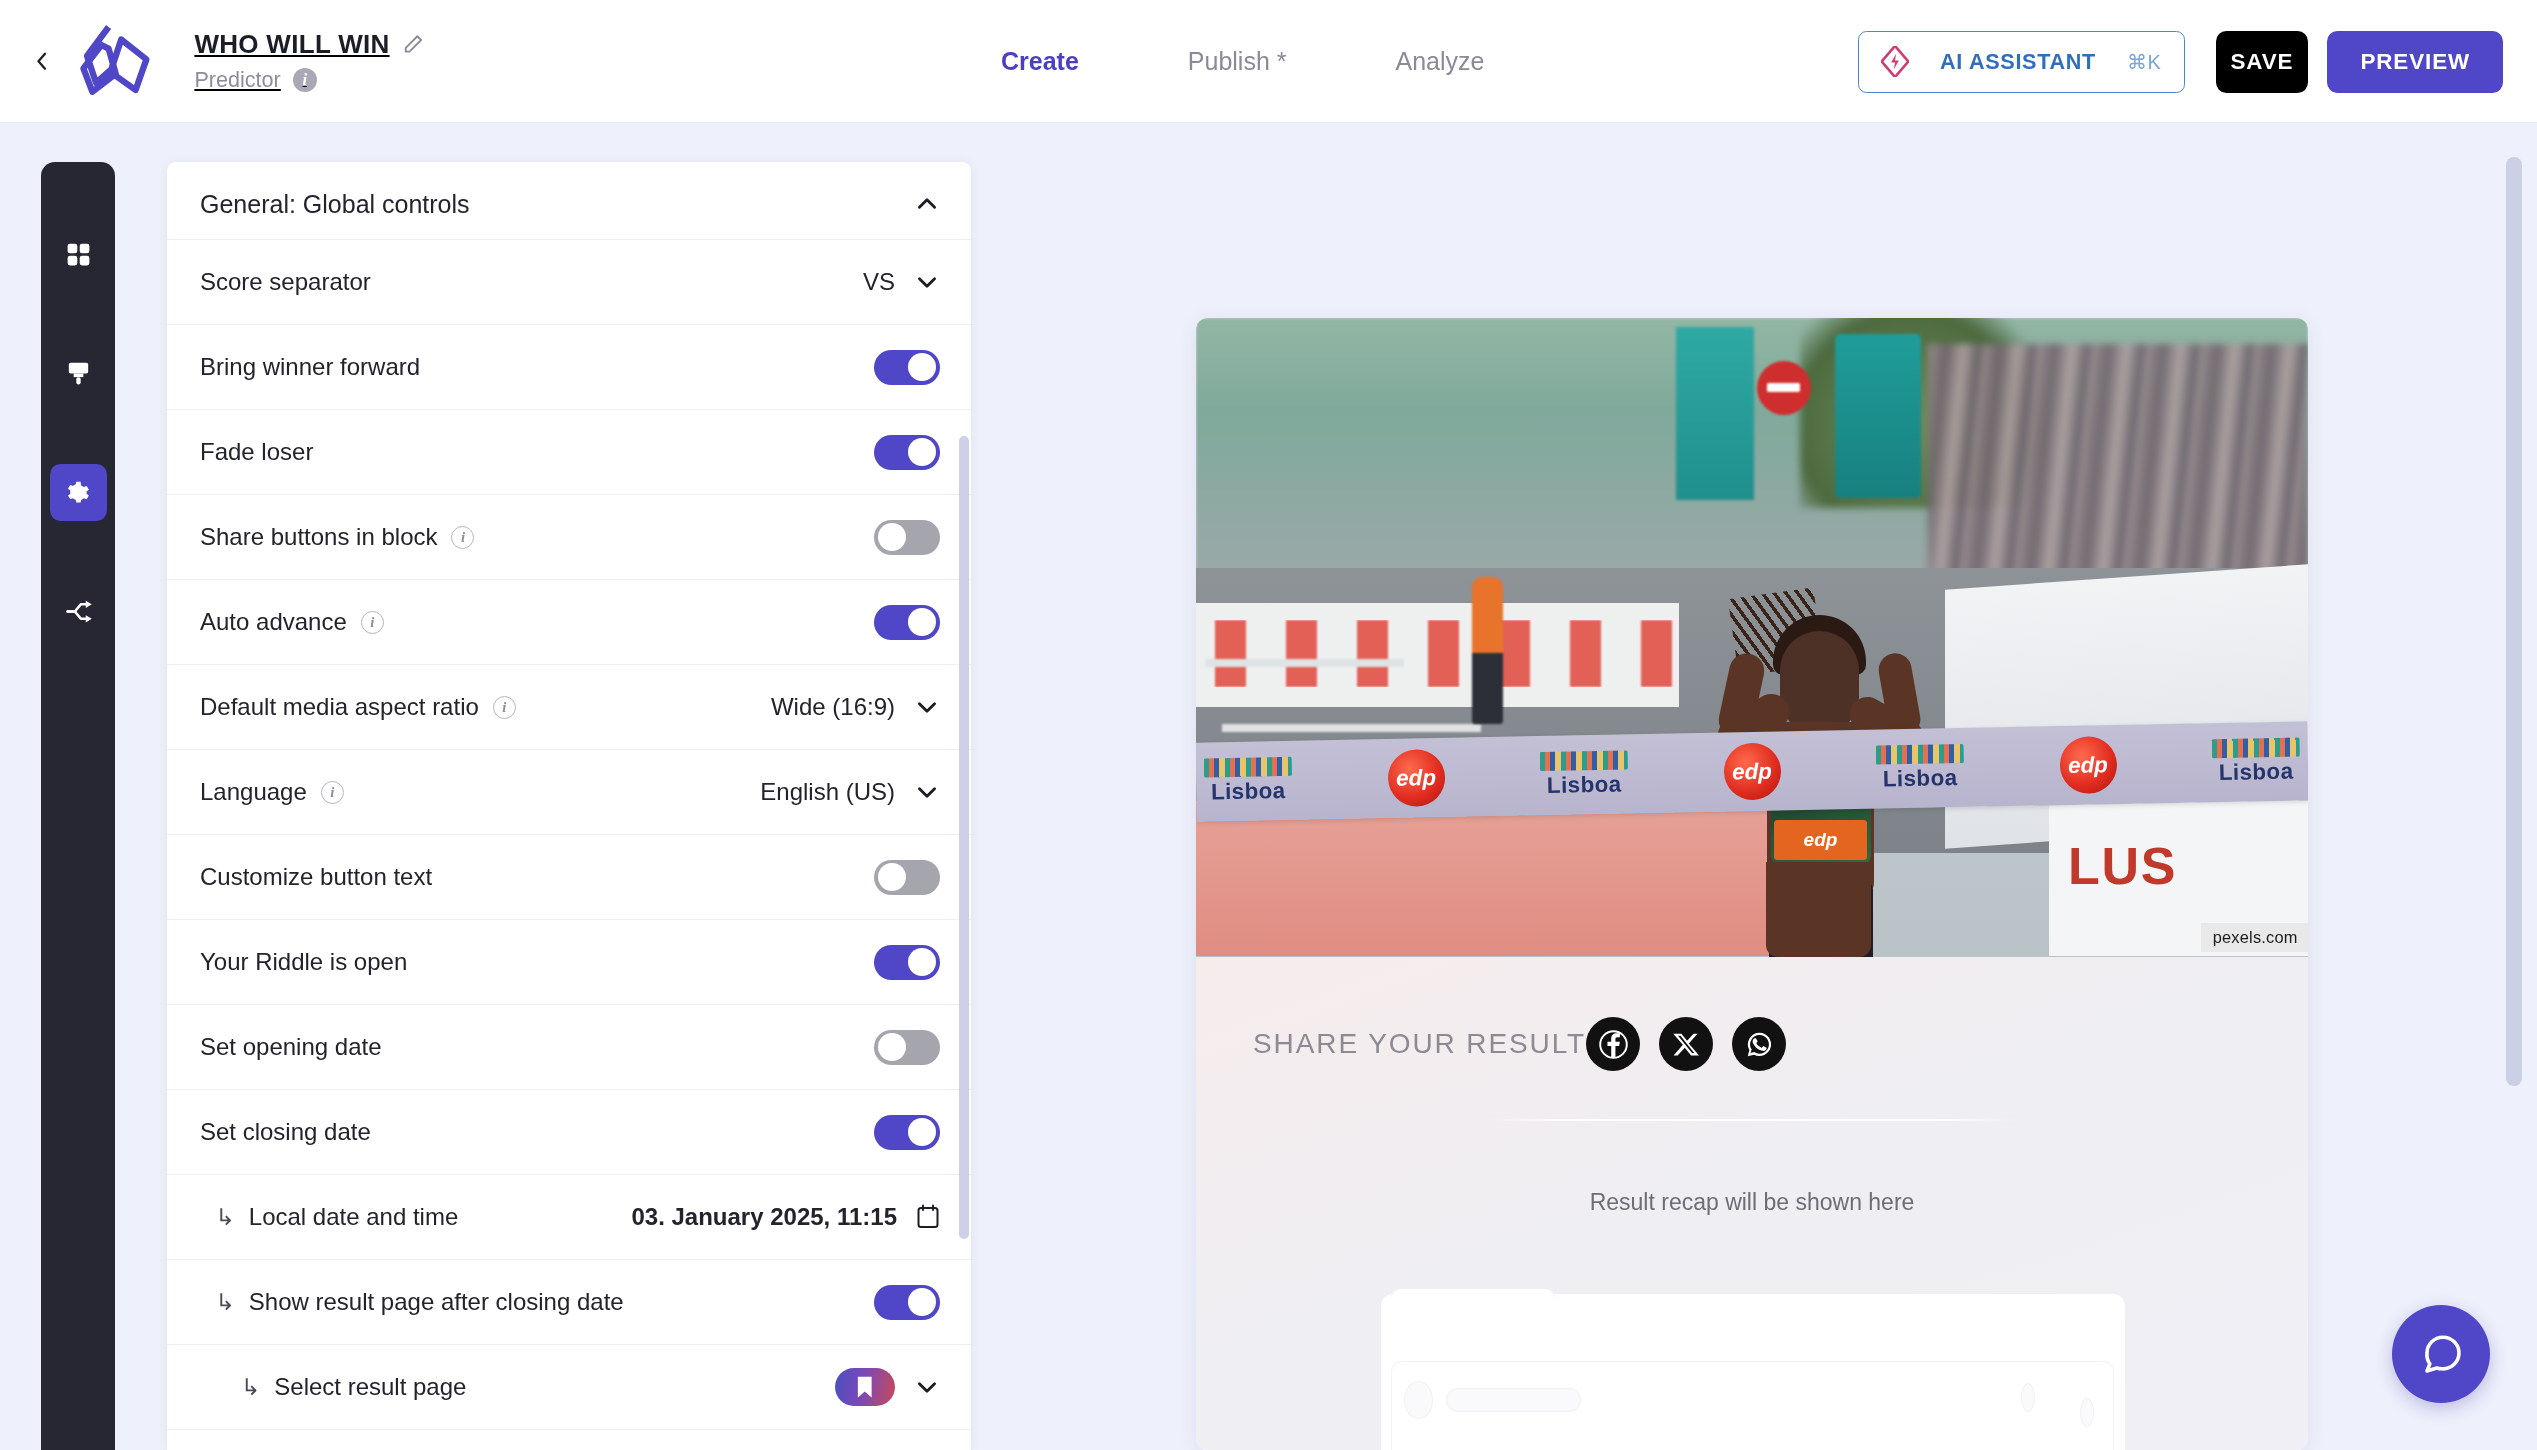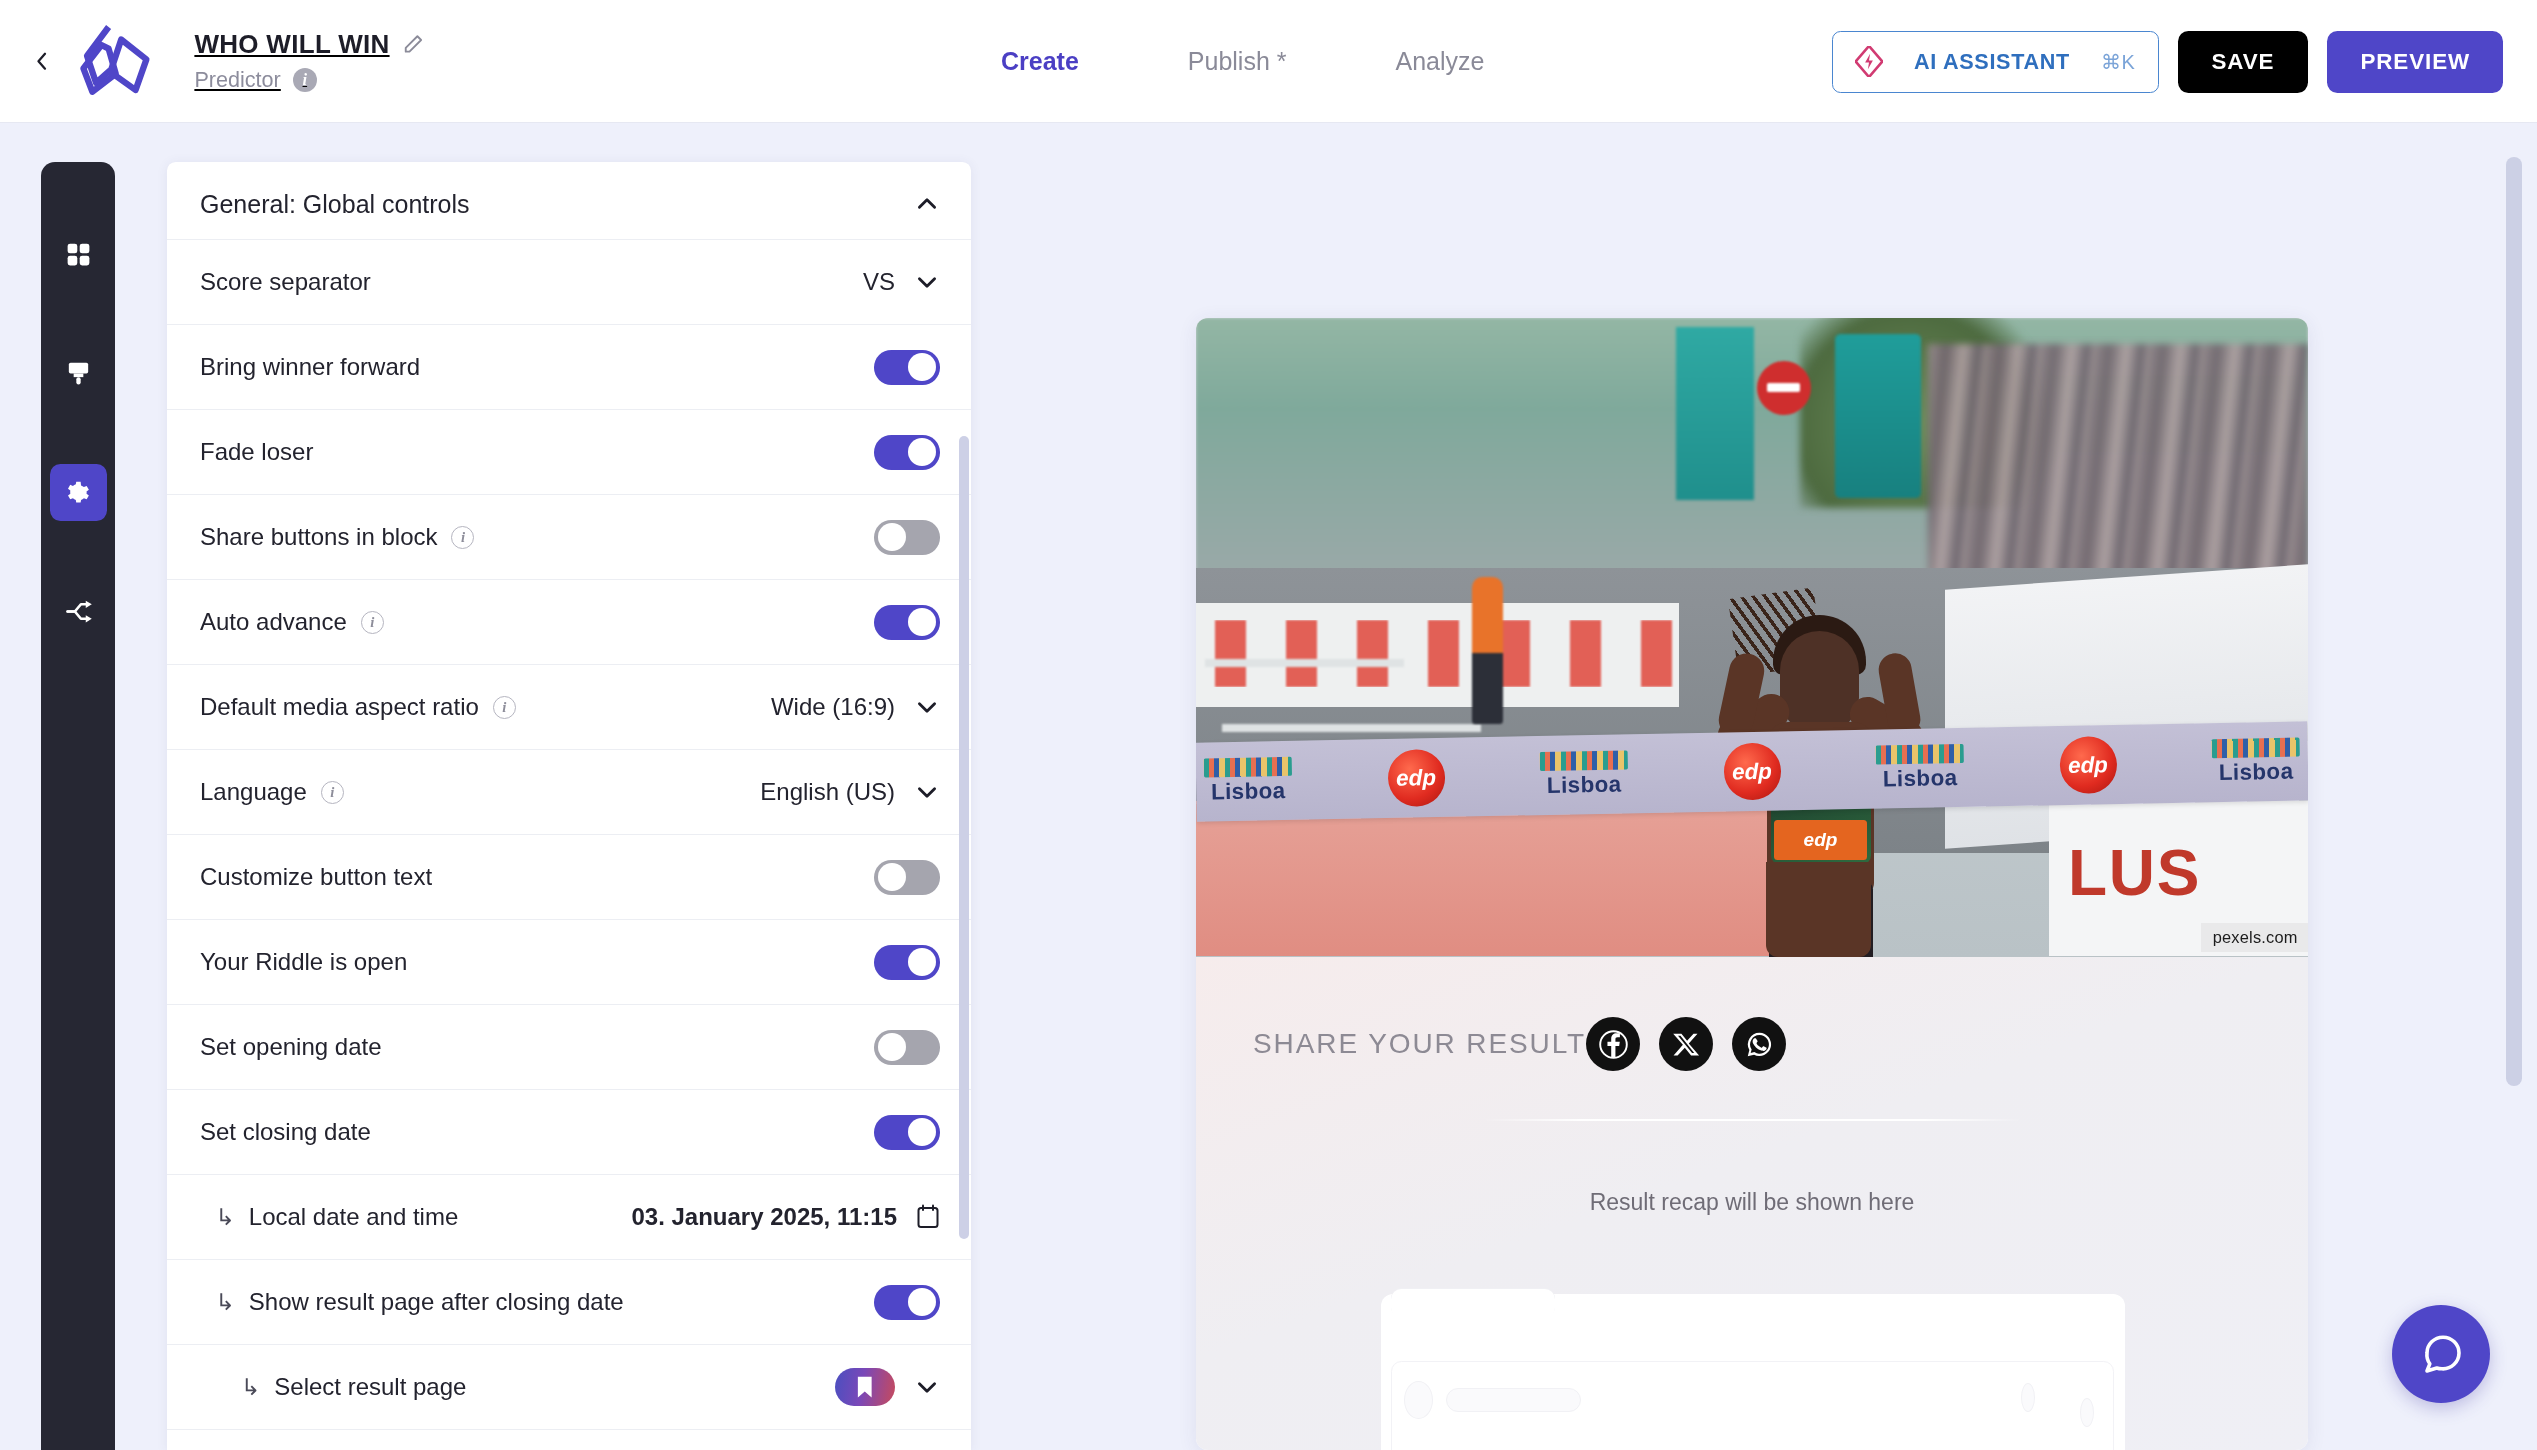--- a/index.html
+++ b/index.html
@@ -62,24 +62,24 @@
   .ai-btn {
     height: 62px; padding: 0 22.4px; border-radius: 8.6px;
     border: 1.7px solid #4a86d0; background: #fff;
     display: flex; align-items: center; gap: 31px; cursor: pointer;
   }
   .ai-diamond { width: 28px; height: 31px; display:block; }
   .ai-label { font-size: 21.6px; font-weight: bold; color: #2f6fbe; letter-spacing: 0.7px; }
   .ai-kbd { font-size: 20px; color: #7ba4d8; letter-spacing: 0.4px; }
 
   .save-btn {
-    height: 62px; padding: 0 34px; border-radius: 10.4px;
+    height: 62px; padding: 0 15px; border-radius: 10.4px;
     background: #000; color: #fff; border: none;
     font-size: 22.4px; font-weight: bold; letter-spacing: 0.9px;
-    cursor: pointer; font-family: inherit;
+    cursor: pointer; font-family: inherit; margin-left: 12px;
   }
   .preview-btn {
     height: 62px; padding: 0 33px; border-radius: 10.4px;
     background: #4f46c8; color: #fff; border: none;
     font-size: 22.4px; font-weight: bold; letter-spacing: 0.9px;
     cursor: pointer; font-family: inherit;
   }
 
   
   .dark-rail {
@@ -329,21 +329,21 @@
   .hero .carpet {
     position:absolute; left:0; top:483px; width:673px; height:155px;
     background: linear-gradient(180deg,#e6a197 0%, #e08d82 100%);
   }
   .hero .board-lus {
     position:absolute; right:0; top:483px; width:259px; height:155px;
     background:#f4f5f6;
   }
   .hero .board-lus span {
     position:absolute; left:19px; top:35px;
-    font-size:64px; font-weight:bold; color:#c0392b; letter-spacing:1.7px;text-align:center;
+    font-size:52px; font-weight:bold; color:#c0392b; letter-spacing:1.7px;text-align:center;
   }
   .hero .runner-legs {
     position:absolute; left:570px; top:544px; width:105px; height:95px;
     background:#5a3526; border-radius:0 0 12px 12px;
   }
   .pexels {
     position:absolute; right:0px; bottom:5.2px;
     background:#e9e9ea; color:#1c1c1c;
     font-size:16.4px; padding:4.3px 10.4px 5.2px 12px;
     letter-spacing:0.2px;

